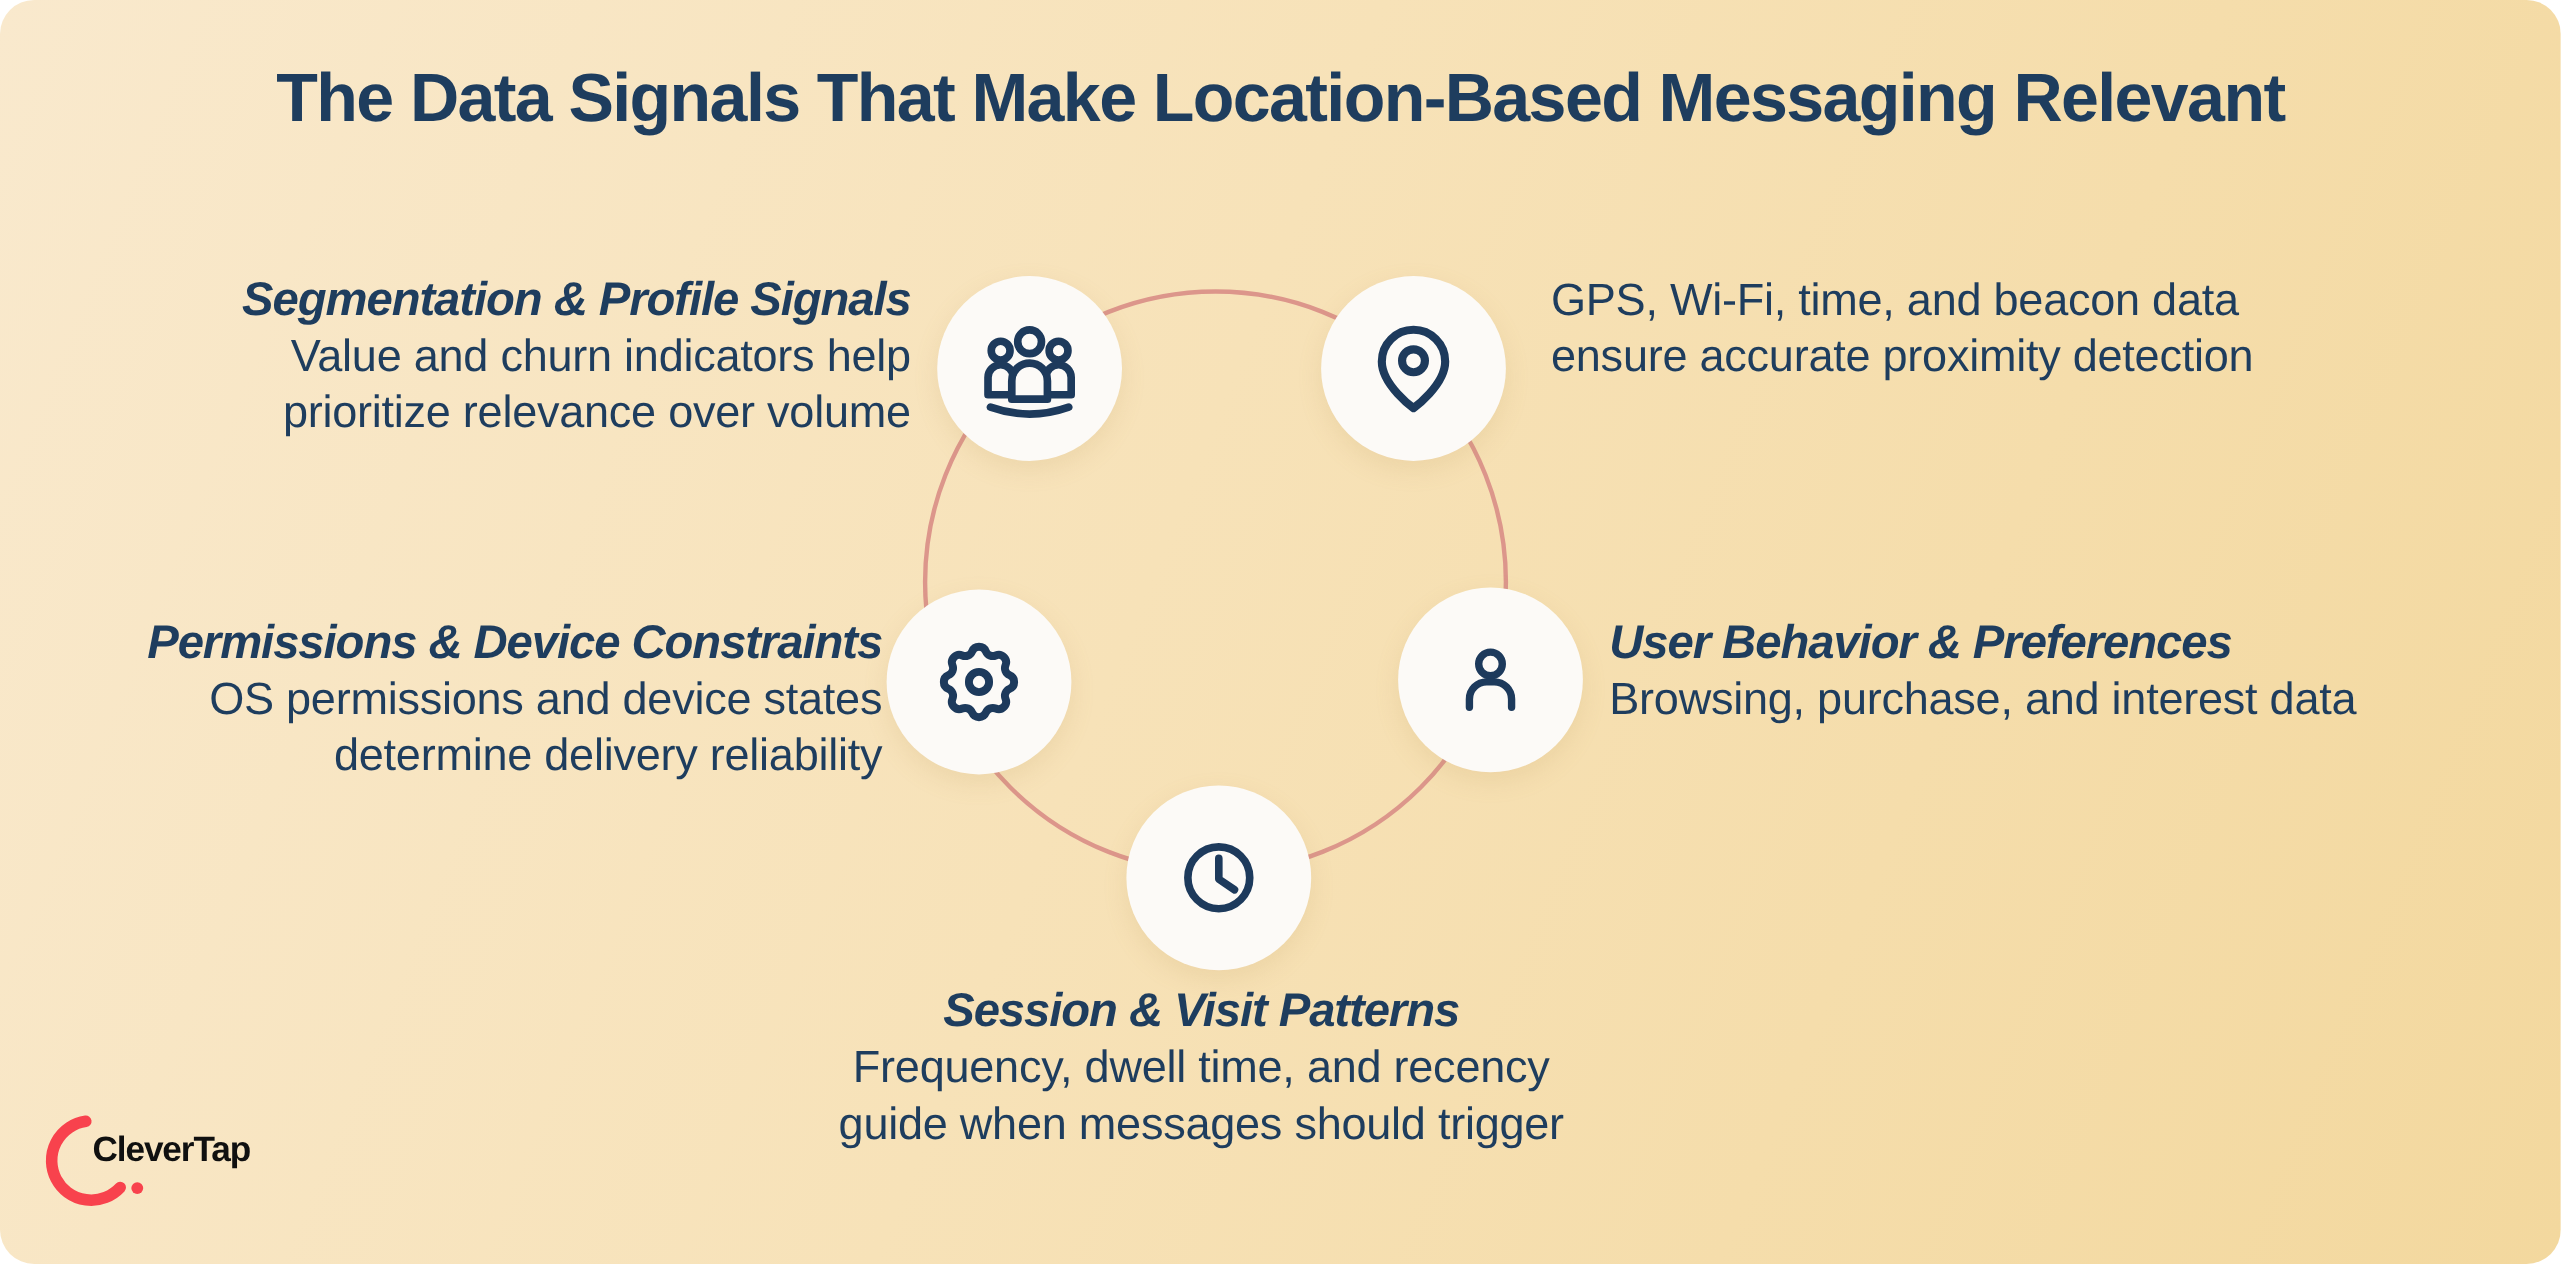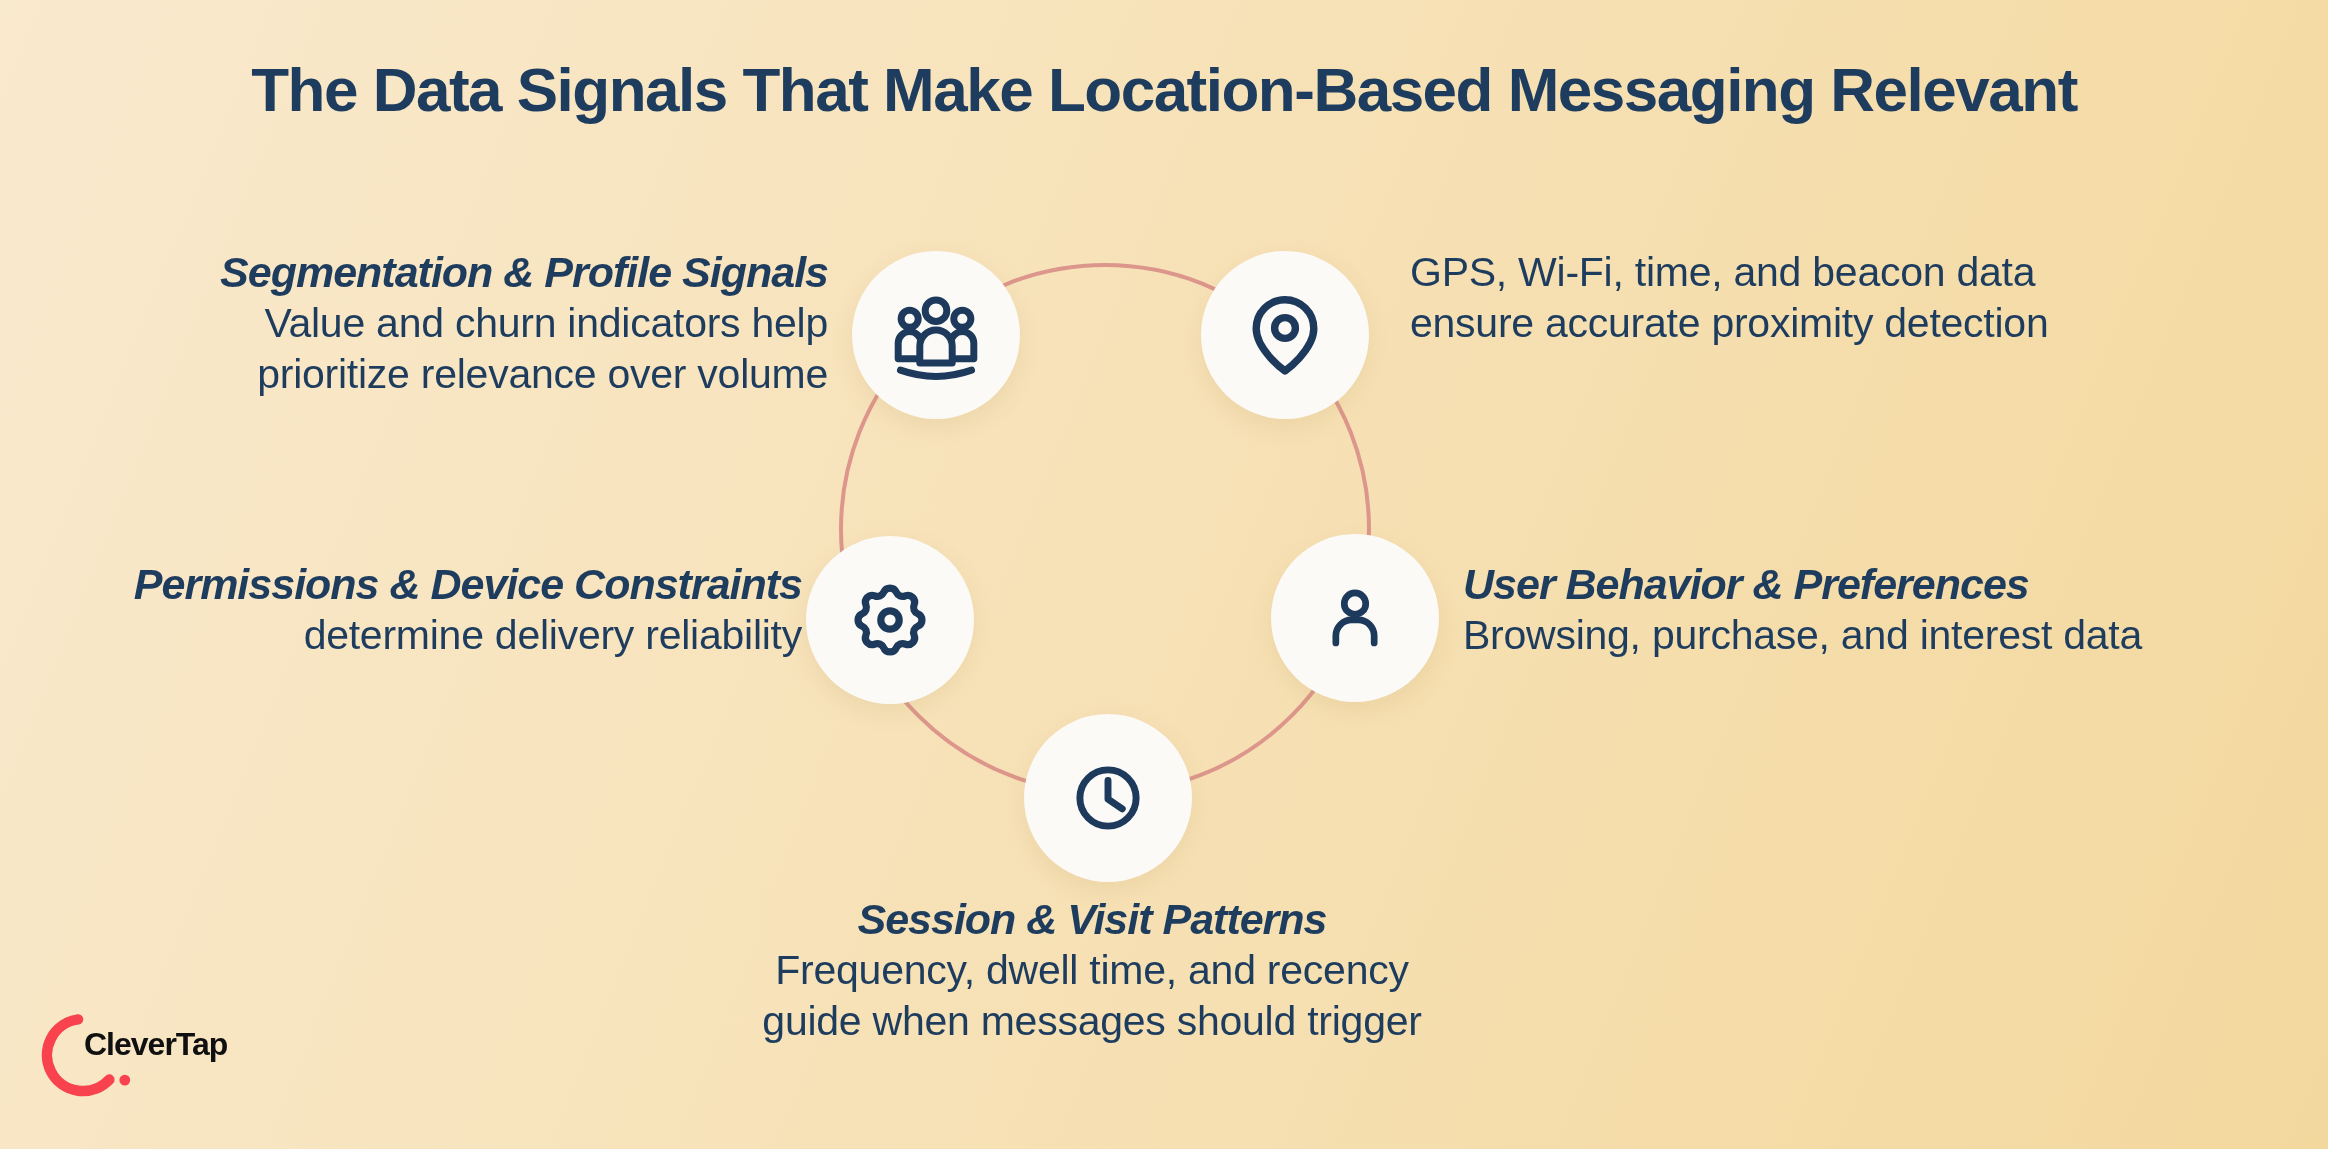--- a/index.html
+++ b/index.html
@@ -2,20 +2,21 @@
 <html><head>
 <meta charset="utf-8">
 <style>
   html,body{margin:0;padding:0;}
   body{font-family:"Liberation Sans", sans-serif;}
   .canvas{
     position:relative;
     width:2328px;height:1149px;
     background:linear-gradient(112deg,#f9e9cd 0%,#f7e2b8 45%,#f3d89e 100%);
     overflow:hidden;
+    border-radius:31px;
   }
   .title{
     position:absolute;left:0;top:54px;width:100%;
     text-align:center;
     font-size:62px;font-weight:700;letter-spacing:-1.5px;
     color:#1e3d5e;
   }
   .ring{
     position:absolute;left:839px;top:263px;width:532px;height:532px;
     border:4px solid #dc968b;border-radius:50%;
@@ -126,20 +127,21 @@
     <div class="line">prioritize relevance over volume</div>
   </div>
 
   <div class="signal sig-loc">
     <div class="line">GPS, Wi-Fi, time, and beacon data</div>
     <div class="line">ensure accurate proximity detection</div>
   </div>
 
   <div class="signal sig-perm">
     <div class="heading">Permissions &amp; Device Constraints</div>
+    <div class="line">OS permissions and device states</div>
     <div class="line">determine delivery reliability</div>
   </div>
 
   <div class="signal sig-behav">
     <div class="heading">User Behavior &amp; Preferences</div>
     <div class="line">Browsing, purchase, and interest data</div>
   </div>
 
   <div class="signal sig-session">
     <div class="heading">Session &amp; Visit Patterns</div>

